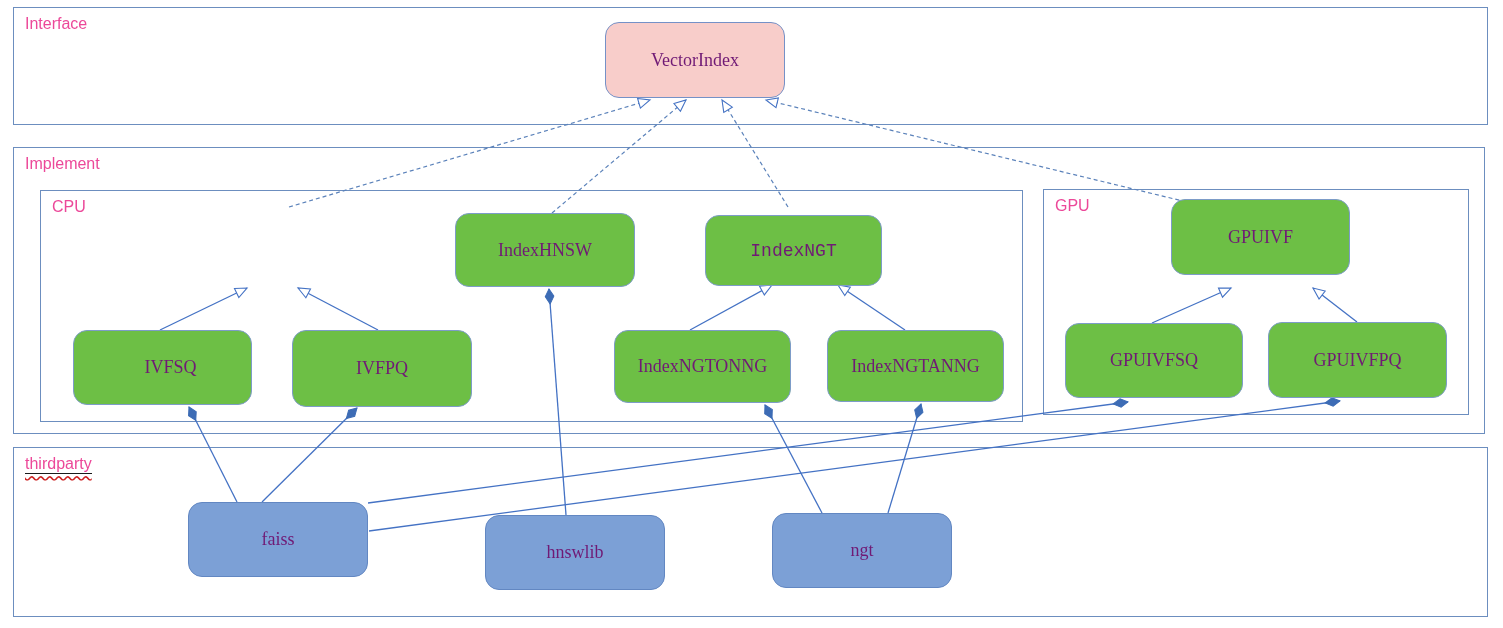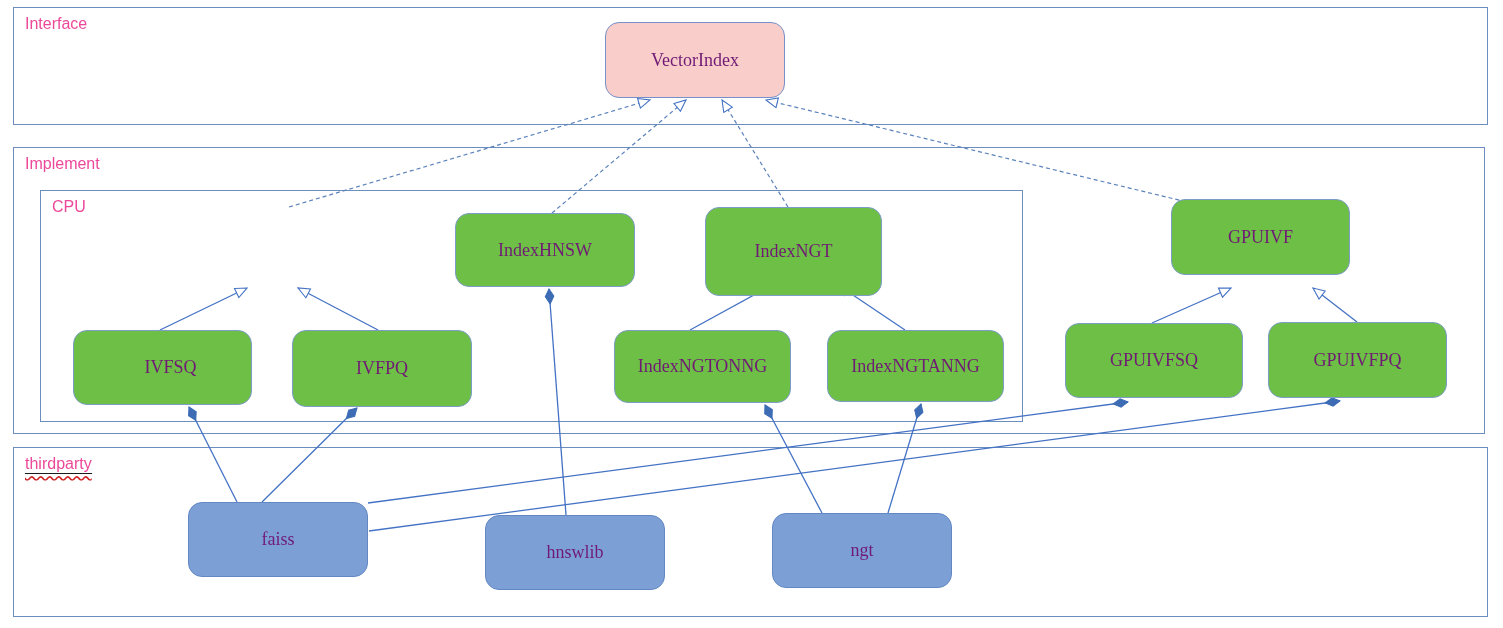--- a/index.html
+++ b/index.html
@@ -57,20 +57,23 @@
 <div id="canvas">
   <div class="container" style="left: 13px; top: 7px; width: 1475px; height: 118px;">
       <span class="container-label">Interface</span>
     </div>
     <div class="container" style="left: 13px; top: 147px; width: 1472px; height: 287px;">
       <span class="container-label">Implement</span>
     </div>
     <div class="container" style="left: 40px; top: 190px; width: 983px; height: 232px;">
       <span class="container-label">CPU</span>
     </div>
+    <div class="container" style="left: 1043px; top: 189px; width: 426px; height: 226px;">
+      <span class="container-label">GPU</span>
+    </div>
     <div class="container" style="left: 13px; top: 447px; width: 1475px; height: 170px;">
       <span class="container-label spellcheck">thirdparty</span>
     </div>
     <svg id="edges" width="1503" height="628" viewBox="0 0 1503 628">
     <defs>
       <marker id="tri" markerUnits="userSpaceOnUse" markerWidth="15" markerHeight="13" refX="13" refY="6.5" orient="auto">
         <path d="M1.5,1.5 L13,6.5 L1.5,11.5 Z" fill="#ffffff" stroke="#4472c4" stroke-width="1.1"></path>
       </marker>
       <marker id="dia" markerUnits="userSpaceOnUse" markerWidth="18" markerHeight="11" refX="16" refY="5.5" orient="auto">
         <path d="M1,5.5 L8.5,1.2 L16,5.5 L8.5,9.8 Z" fill="#3d6cb5" stroke="#3d6cb5"></path>
@@ -93,21 +96,21 @@
       <line x1="566" y1="515" x2="549" y2="289" class="edge composition" marker-end="url(#dia)"></line>
       <line x1="822" y1="513" x2="765" y2="405" class="edge composition" marker-end="url(#dia)"></line>
       <line x1="888" y1="513" x2="921" y2="404" class="edge composition" marker-end="url(#dia)"></line>
     </svg>
 <div class="node pink" style="left: 605px; top: 22px; width: 180px; height: 76px;">
       <span>VectorIndex</span>
     </div>
     <div class="node green" style="left: 455px; top: 213px; width: 180px; height: 74px;">
       <span>IndexHNSW</span>
     </div>
-    <div class="node green" style="left: 705px; top: 207px; width: 177px; height: 89px;">
+    <div class="node green" style="left: 705px; top: 215px; width: 177px; height: 71px; font-family: Liberation Mono, monospace;">
       <span>IndexNGT</span>
     </div>
     <div class="node green" style="left: 73px; top: 330px; width: 179px; height: 75px; padding-left: 16px;">
       <span>IVFSQ</span>
     </div>
     <div class="node green" style="left: 292px; top: 330px; width: 180px; height: 77px;">
       <span>IVFPQ</span>
     </div>
     <div class="node green" style="left: 614px; top: 330px; width: 177px; height: 73px;">
       <span>IndexNGTONNG</span>

